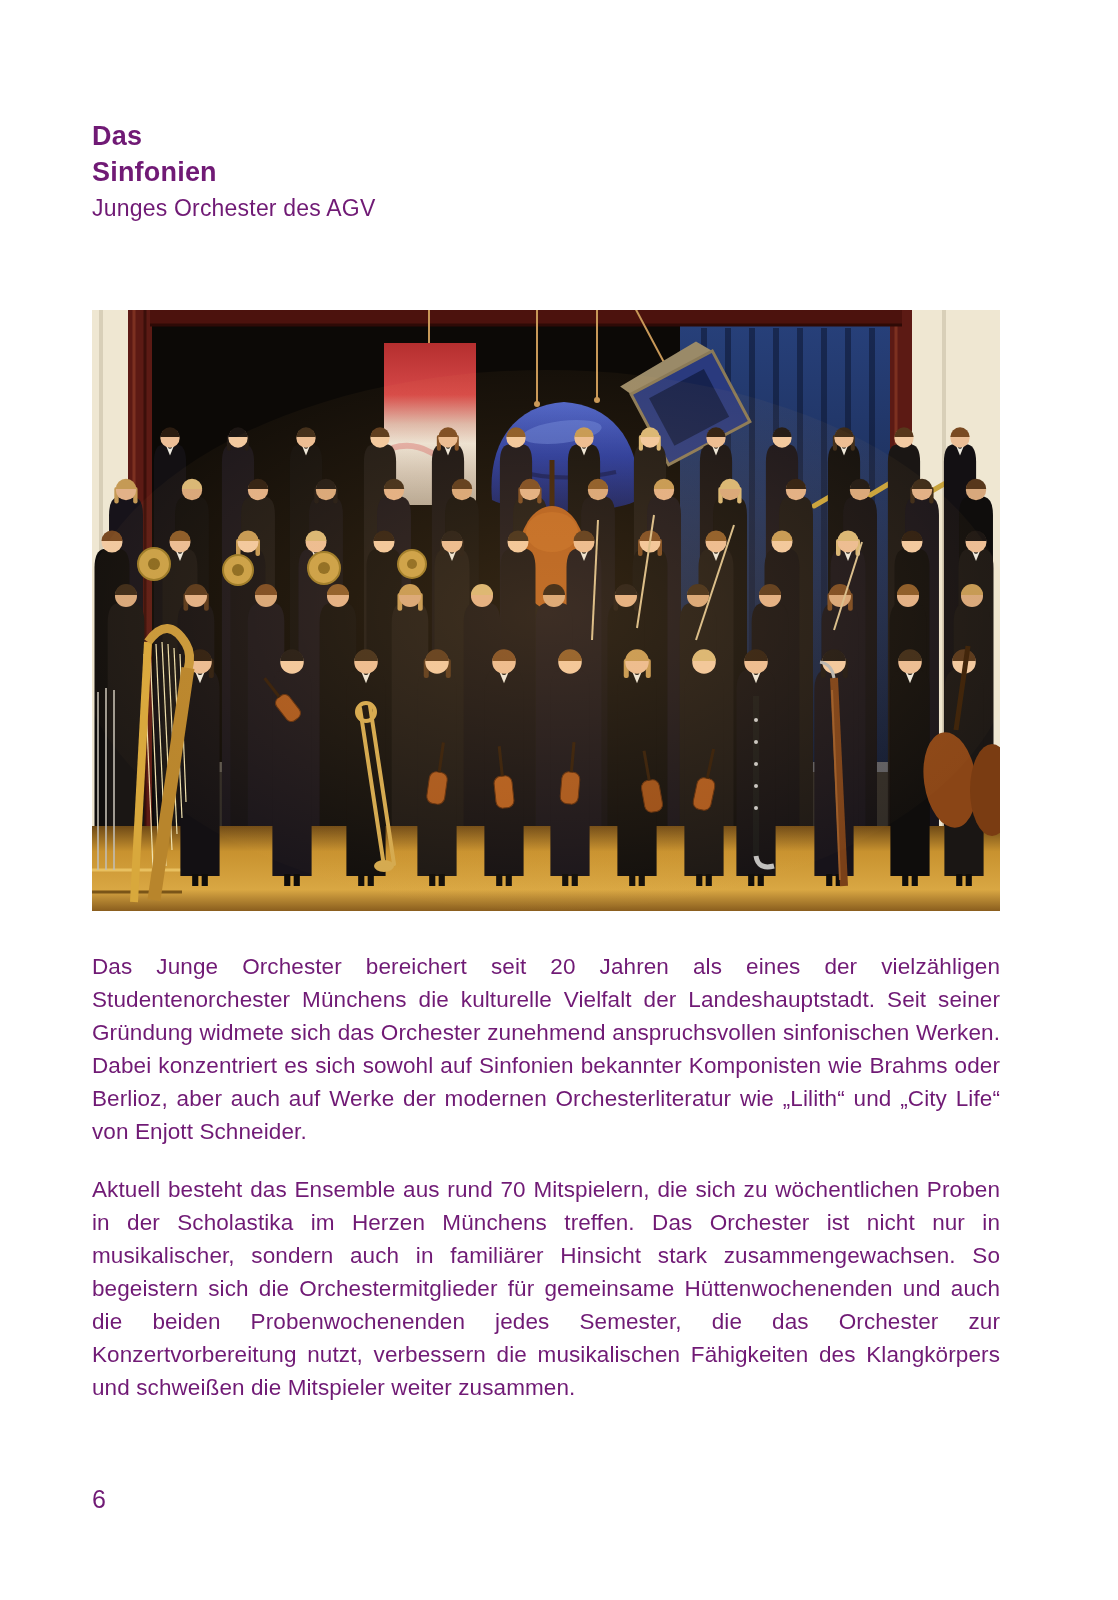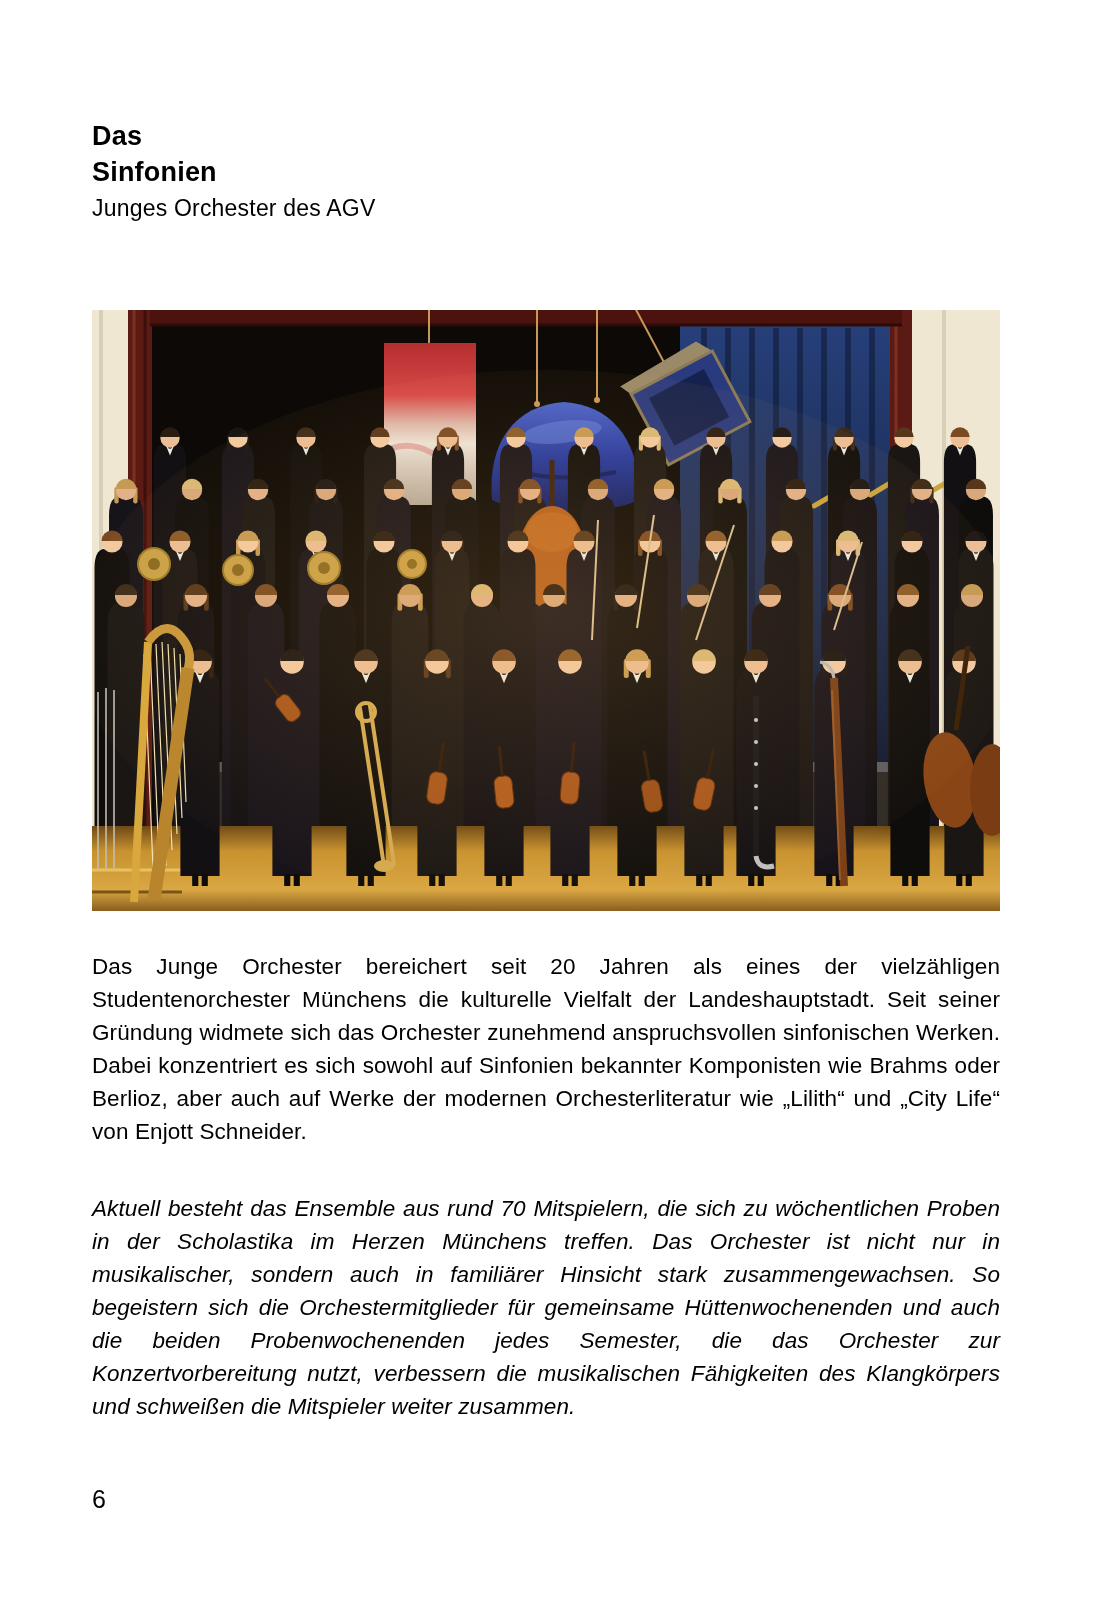--- a/index.html
+++ b/index.html
@@ -1,26 +1,26 @@
 <!DOCTYPE html>
 <html><head>
 <meta charset="utf-8">
 <style>
   html,body{margin:0;padding:0;background:#ffffff;}
   .page{position:relative;width:1118px;height:1600px;background:#ffffff;overflow:hidden;
-        font-family:"Liberation Sans",sans-serif;color:#000000;}
+        font-family:"Liberation Sans",sans-serif;color:#701a75;}
   .titleblock{position:absolute;left:92px;top:118px;width:908px;}
   .title-line{font-size:27px;font-weight:700;line-height:36px;letter-spacing:.2px;}
   .subtitle{font-size:23px;font-weight:400;line-height:36px;letter-spacing:.2px;}
   .photo-fig{position:absolute;left:92px;top:310px;width:908px;height:601px;margin:0;}
   .photo-fig svg{display:block;width:100%;height:100%;}
   .bodytext{position:absolute;left:92px;top:950px;width:908px;}
   .bodytext p{margin:0;font-size:22.5px;line-height:33px;text-align:justify;text-align-last:left;
               font-weight:400;letter-spacing:.1px;}
-  .bodytext p + p{margin-top:44px;font-style:italic;}
+  .bodytext p + p{margin-top:25px;}
   .pagenum{position:absolute;left:92px;top:1484px;font-size:25px;line-height:30px;font-weight:400;}
 </style>
 </head>
 <body>
 
 <div class="page">
 
   <div class="titleblock">
     <div class="title-line">Das</div>
     <div class="title-line">Sinfonien</div>

